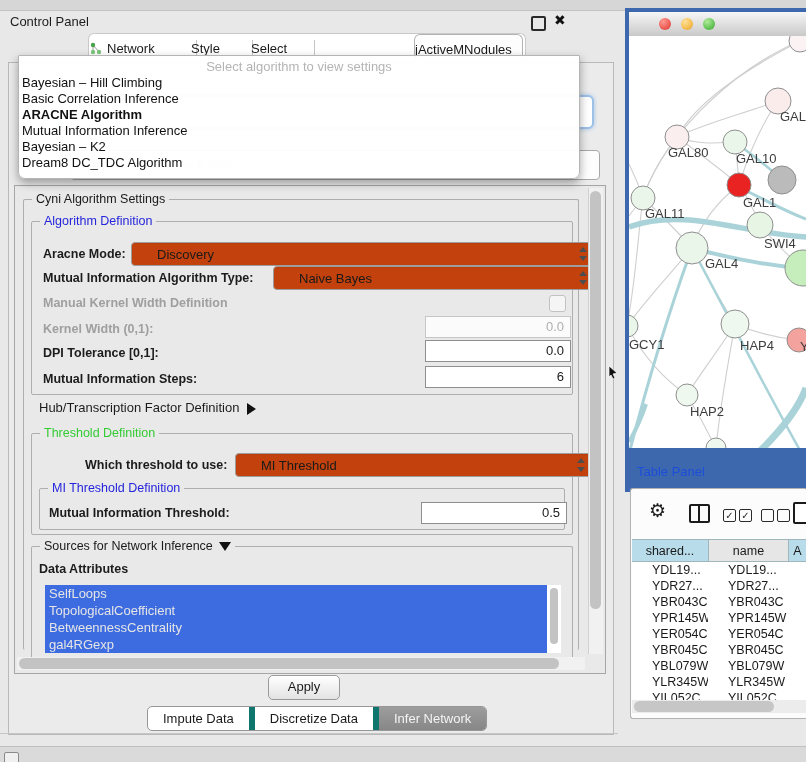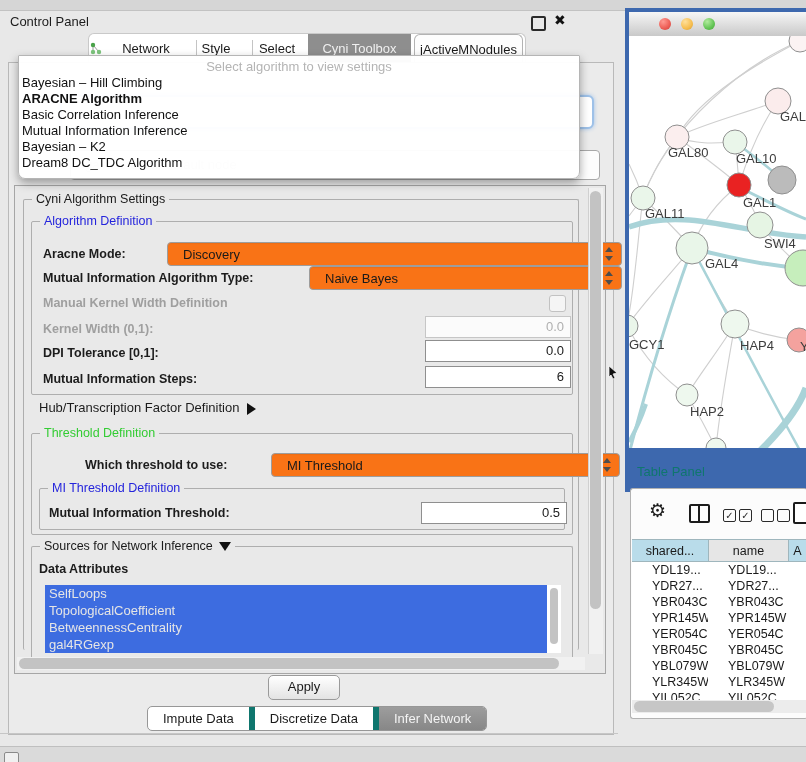--- a/index.html
+++ b/index.html
@@ -7,21 +7,21 @@
        font-family:"Liberation Sans","DejaVu Sans",sans-serif;font-size:13px;color:#1a1a1a;}
   .abs{position:absolute;}
   
   .topstrip{left:0;top:0;width:806px;height:10px;background:#d6d6d6;border-bottom:1px solid #c2c2c2;}
   .titlebar{left:0;top:11px;width:620px;height:22px;}
   .title-text{left:10px;top:3px;font-size:13px;color:#1c1c1c;}
   .float-icon{left:531px;top:5px;width:11px;height:11px;border:2px solid #2a2a2a;border-radius:2px;}
   .close-icon{left:554px;top:1px;font-size:14px;font-weight:bold;color:#111;}
   
   .tabstrip{left:88px;top:33px;width:436px;height:29px;background:#fff;border:1px solid #c9c9c9;border-bottom:none;border-radius:6px 6px 0 0;}
-  .tab{position:absolute;top:0;height:29px;line-height:29px;text-align:center;color:#1a1a1a;}
+  .tab{position:absolute;top:0;height:29px;line-height:29px;color:#1a1a1a;}
   .tab-sep{position:absolute;top:6px;width:1px;height:17px;background:#c4c4c4;}
   .tab.sel{background:#8e8e8e;color:#f0f0f0;}
   .tab.boxed{border:1px solid #b3b3b3;border-bottom:none;border-radius:6px 6px 0 0;background:#fdfdfd;}
   .net-icon{position:absolute;left:-18px;top:8px;width:13px;height:13px;}
   
   .content{left:8px;top:62px;width:604px;height:671px;background:#ebebeb;border:1px solid #b9b9b9;}
   
   .combo-ghost1{left:60px;top:95px;width:530px;height:30px;border:2px solid #9ec1e8;border-radius:6px;box-shadow:0 0 4px #9ec1e8;background:#fff;}
   .combo-ghost2{left:70px;top:150px;width:514px;height:28px;border:1px solid #a8a8a8;border-radius:4px;background:#fdfdfd;color:#b5b5b5;line-height:28px;padding-left:14px;}
   
@@ -34,22 +34,22 @@
   .settings{left:14px;top:185px;width:590px;height:487px;background:#e9e9e9;border:1px solid #a6a6a6;}
   .vsb{position:absolute;right:2px;top:2px;width:14px;height:466px;background:#f1f1f1;border-left:1px solid #d0d0d0;}
   .vsb .thumb{position:absolute;left:1px;top:3px;width:11px;height:418px;background:#c3c3c3;border-radius:6px;}
   .hsb{position:absolute;left:2px;bottom:3px;width:568px;height:13px;background:#f1f1f1;}
   .hsb .thumb{position:absolute;left:2px;top:1px;width:540px;height:11px;background:#c3c3c3;border-radius:6px;}
   .group{position:absolute;border:1px solid #aeaeae;border-radius:2px;}
   .group-label{position:absolute;top:-8px;left:8px;background:#e9e9e9;padding:0 4px;font-size:12.5px;}
   .lbl{position:absolute;font-size:12.5px;font-weight:bold;color:#1c1c1c;white-space:nowrap;}
   .lbl.dis{color:#9f9f9f;}
   .lbl.plain{font-weight:normal;}
-  .combo{position:absolute;background:#f97316;border:1px solid #9d9d9d;border-radius:4px;font-size:13px;
-         padding-left:15px;display:flex;align-items:center;box-shadow:inset 0 1px 1px rgba(0,0,0,0.05);margin-left:36px;}
+  .combo{position:absolute;background:#c2410c;border:1px solid #9d9d9d;border-radius:4px;font-size:13px;
+         padding-left:25px;display:flex;align-items:center;box-shadow:inset 0 1px 1px rgba(0,0,0,0.05);}
   .spin{position:absolute;right:7px;top:50%;margin-top:-7px;width:9px;height:14px;}
   .spin:before,.spin:after{content:"";position:absolute;left:0;border-left:4.5px solid transparent;border-right:4.5px solid transparent;}
   .spin:before{top:0;border-bottom:5px solid #4d4d4d;}
   .spin:after{bottom:0;border-top:5px solid #4d4d4d;}
   .field{position:absolute;background:#fff;border:1px solid #8f8f8f;font-size:13px;text-align:right;
          padding-right:6px;display:block;line-height:20px;}
   .field.dis{border-color:#c6c6c6;color:#b0b0b0;background:#fbfbfb;}
   .checkbox{position:absolute;width:15px;height:15px;border:1px solid #c2c2c2;border-radius:3px;background:#f5f5f5;}
   .tri-right{display:inline-block;width:0;height:0;border-top:6px solid transparent;border-bottom:6px solid transparent;border-left:9px solid #111;vertical-align:middle;margin-left:8px;}
   .tri-down{display:inline-block;width:0;height:0;border-left:6px solid transparent;border-right:6px solid transparent;border-top:9px solid #111;vertical-align:middle;margin-left:6px;}
@@ -68,21 +68,21 @@
   
   .statusbar{left:0;top:746px;width:806px;height:16px;background:#dadada;border-top:1px solid #bfbfbf;}
   .mini-icon{left:4px;top:752px;width:13px;height:12px;border:1px solid #8a8a8a;border-radius:2px;background:#f0f0f0;}
   
   .netwin{left:625px;top:8px;width:181px;height:484px;background:#3d68ae;padding:4px 0 4px 4px;box-sizing:border-box;}
   .net-titlebar{position:absolute;left:4px;top:4px;width:177px;height:24px;background:linear-gradient(#f6f6f6,#c9c9c9);border-bottom:1px solid #9a9a9a;}
   .light{position:absolute;top:6px;width:12px;height:12px;border-radius:50%;}
   .net-canvas{position:absolute;left:4px;top:28px;width:177px;height:412px;background:#fff;overflow:hidden;}
   .nodelabel{font-size:13px;fill:#3d3d3d;}
   
-  .tp-title{left:637px;top:464px;font-size:13px;color:#0f766e;}
+  .tp-title{left:637px;top:464px;font-size:13px;color:#1d4ed8;}
   .tablewin{left:630px;top:488px;width:176px;height:229px;background:#fcfcfc;border:1px solid #b2b2b2;border-radius:3px;border-right:none;}
   .tp-toolbar{position:absolute;left:0;top:0;width:100%;height:47px;}
   .gear{position:absolute;left:18px;top:12px;font-size:19px;color:#1b1b1b;line-height:20px;}
   .split-icon{position:absolute;left:58px;top:15px;width:17px;height:15px;border:2px solid #1b1b1b;border-radius:2px;}
   .split-icon:before{content:"";position:absolute;left:7px;top:0;width:2px;height:15px;background:#1b1b1b;}
   .cb{position:absolute;top:20px;width:11px;height:11px;border:1.5px solid #2a2a2a;border-radius:2px;font-size:10px;line-height:11px;text-align:center;font-weight:bold;color:#2a2a2a;}
   .page-icon{position:absolute;left:162px;top:13px;width:16px;height:18px;border:2px solid #1b1b1b;border-radius:2px;background:#fff;}
   .tp-header{position:absolute;left:1px;top:50px;width:175px;height:23px;display:flex;}
   .tp-hcell{height:23px;line-height:23px;text-align:center;font-size:12.5px;border-right:1px solid #9fb6bd;border-top:1px solid #9fb6bd;border-bottom:1px solid #9fb6bd;box-sizing:border-box;overflow:hidden;white-space:nowrap;}
   .tp-rows{position:absolute;left:1px;top:73px;width:175px;height:139px;overflow:hidden;background:#fff;}
@@ -107,21 +107,20 @@
         <line x1="4" y1="3" x2="10" y2="10" stroke="#9a9a9a"></line>
         <circle cx="4" cy="3" r="2.2" fill="#4aa24a"></circle>
         <circle cx="4" cy="10" r="2.2" fill="#7cc47c"></circle>
         <circle cx="10" cy="10" r="2.2" fill="#7cc47c"></circle>
       </svg></div>
     <div class="tab-sep" style="left: 107px;"></div>
     <div class="tab" style="left: 102px; width: 50px;">Style</div>
     <div class="tab-sep" style="left: 163px;"></div>
     <div class="tab" style="left: 162px; width: 52px;">Select</div>
     <div class="tab-sep" style="left: 225px;"></div>
-    <div class="tab sel" style="left: 219px; width: 103px;">Cyni Toolbox</div>
     <div class="tab boxed" style="left: 325px; width: 107px;">jActiveMNodules</div>
   </div>
 
 <div class="abs content"></div>
 
 <div class="abs combo-ghost1"></div>
 <div class="abs combo-ghost2">gal.filtered.sif default node</div>
 
 <div class="abs settings">
   <div class="group" style="left:8px;top:13px;width:554px;height:450px;border-bottom:none;">
@@ -191,22 +190,22 @@
     <div class="seg">Impute Data</div>
     <div class="seg">Discretize Data</div>
     <div class="seg sel">Infer Network</div>
   </div>
 <div class="abs panel-bottom-line"></div>
 
 <div class="abs popup">
   <div class="dd-prompt">Select algorithm to view settings</div>
   <div id="dd-items">
       <div class="dd-item">Bayesian – Hill Climbing</div>
+      <div class="dd-item">Basic Correlation Inference</div>
       <div class="dd-item bold">ARACNE Algorithm</div>
-      <div class="dd-item">Basic Correlation Inference</div>
       <div class="dd-item">Mutual Information Inference</div>
       <div class="dd-item">Bayesian – K2</div>
       <div class="dd-item">Dream8 DC_TDC Algorithm</div>
     </div>
 </div>
 
 <svg class="abs" style="left:608px;top:366px;" width="12" height="14">
   <polygon points="1,0 9,7 5,8 7,12 5,13 3,9 1,11" fill="#111" stroke="#fff" stroke-width="0.7"></polygon>
 </svg>
 

